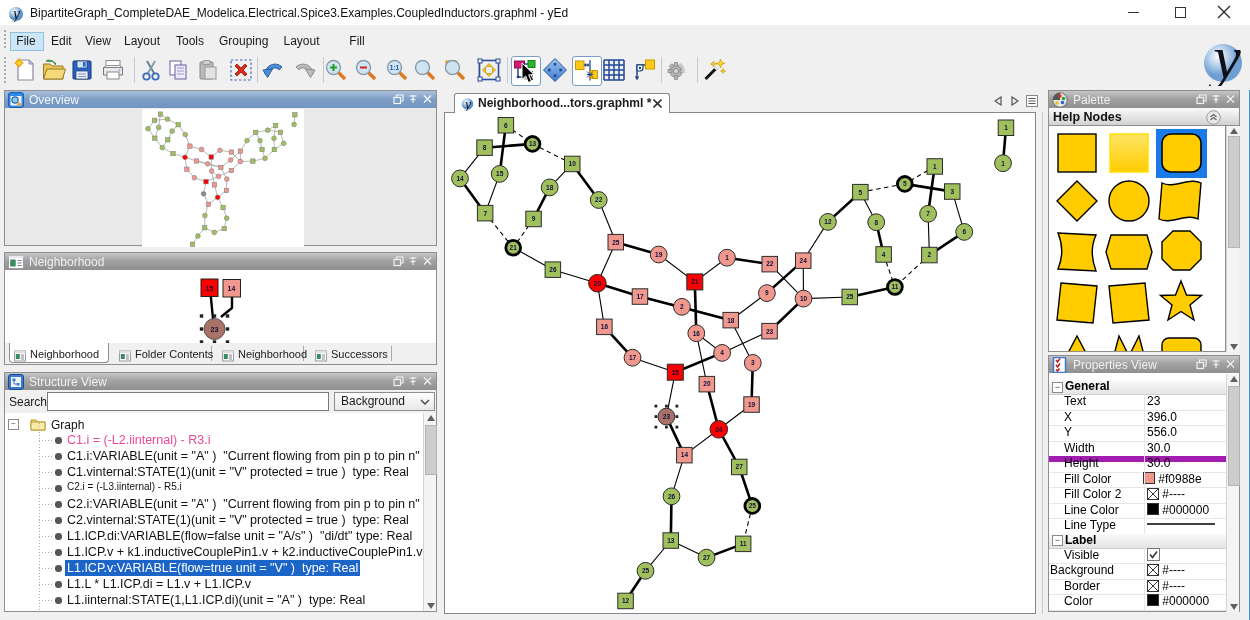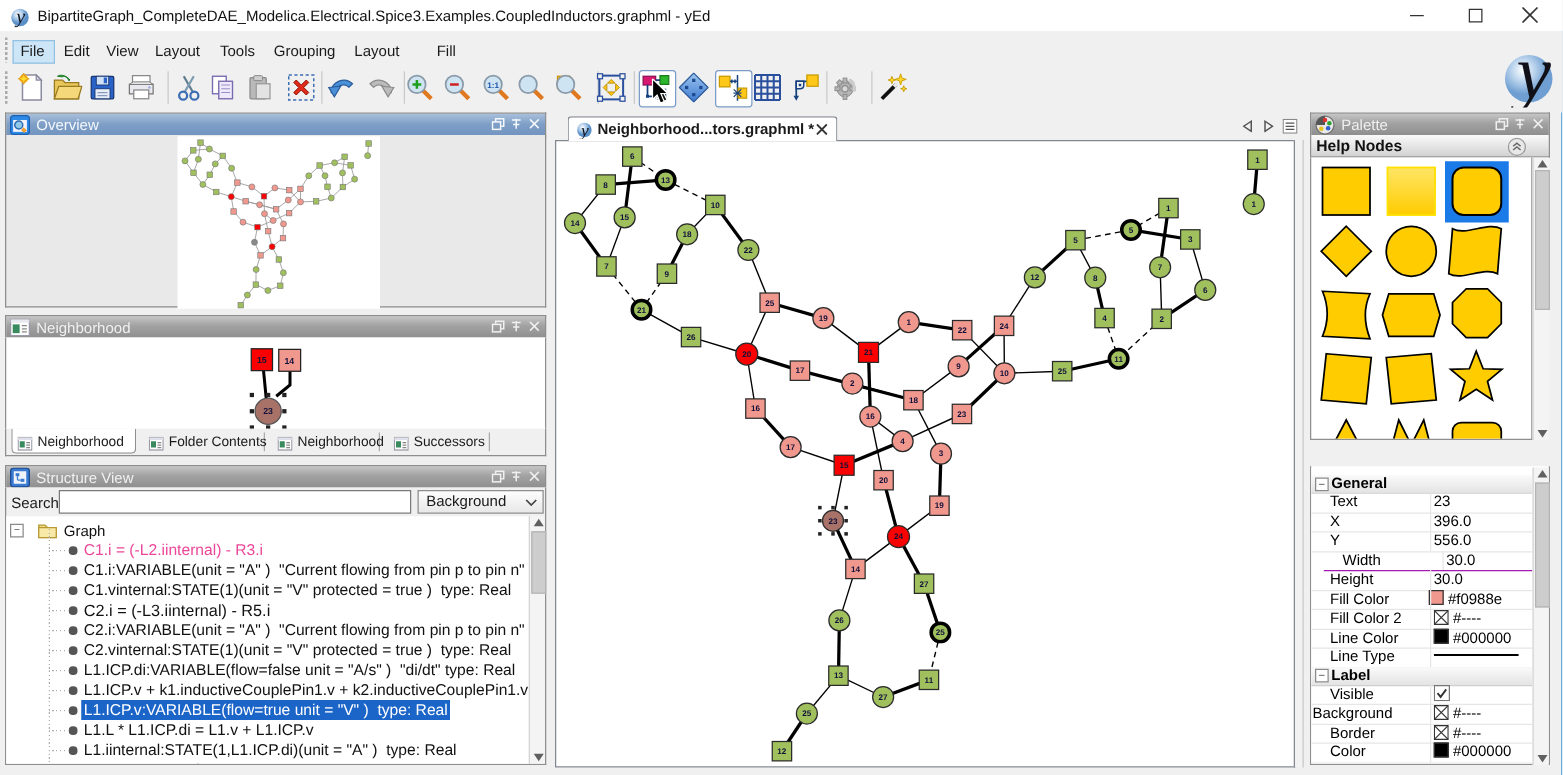--- a/index.html
+++ b/index.html
@@ -509,21 +509,21 @@
         <span style="position:absolute;left:62px;top:1px;font-size:12.5px;color:#111">C1.i:VARIABLE(unit = "A" )&nbsp; "Current flowing from pin p to pin n" type: Rea</span>
       </div>
       <div style="position:absolute;left:0;top:51px;height:16px;white-space:nowrap">
         <div style="position:absolute;left:34px;top:8px;width:14px;height:1px;background:repeating-linear-gradient(90deg,#b0b0b0 0,#b0b0b0 1px,transparent 1px,transparent 3px)"></div>
         <span style="position:absolute;left:50px;top:5px;width:6.5px;height:6.5px;border-radius:50%;background:#555"></span>
         <span style="position:absolute;left:62px;top:1px;font-size:12.5px;color:#111">C1.vinternal:STATE(1)(unit = "V" protected = true )&nbsp; type: Real</span>
       </div>
       <div style="position:absolute;left:0;top:67px;height:16px;white-space:nowrap">
         <div style="position:absolute;left:34px;top:8px;width:14px;height:1px;background:repeating-linear-gradient(90deg,#b0b0b0 0,#b0b0b0 1px,transparent 1px,transparent 3px)"></div>
         <span style="position:absolute;left:50px;top:5px;width:6.5px;height:6.5px;border-radius:50%;background:#555"></span>
-        <span style="position:absolute;left:62px;top:1px;font-size:13px;color:#111">C2.i = (-L3.iinternal) - R5.i</span>
+        <span style="position:absolute;left:62px;top:1px;font-size:10px;color:#111">C2.i = (-L3.iinternal) - R5.i</span>
       </div>
       <div style="position:absolute;left:0;top:83px;height:16px;white-space:nowrap">
         <div style="position:absolute;left:34px;top:8px;width:14px;height:1px;background:repeating-linear-gradient(90deg,#b0b0b0 0,#b0b0b0 1px,transparent 1px,transparent 3px)"></div>
         <span style="position:absolute;left:50px;top:5px;width:6.5px;height:6.5px;border-radius:50%;background:#555"></span>
         <span style="position:absolute;left:62px;top:1px;font-size:12.5px;color:#111">C2.i:VARIABLE(unit = "A" )&nbsp; "Current flowing from pin p to pin n" type: Rea</span>
       </div>
       <div style="position:absolute;left:0;top:99px;height:16px;white-space:nowrap">
         <div style="position:absolute;left:34px;top:8px;width:14px;height:1px;background:repeating-linear-gradient(90deg,#b0b0b0 0,#b0b0b0 1px,transparent 1px,transparent 3px)"></div>
         <span style="position:absolute;left:50px;top:5px;width:6.5px;height:6.5px;border-radius:50%;background:#555"></span>
         <span style="position:absolute;left:62px;top:1px;font-size:12.5px;color:#111">C2.vinternal:STATE(1)(unit = "V" protected = true )&nbsp; type: Real</span>
@@ -839,20 +839,40 @@
         <path d="M132 155 L137.5 169 L152.5 169.5 L141 179 L145 194 L132 185.5 L119 194 L123 179 L111.5 169.5 L126.5 169 Z" fill="#ffcc00" stroke="#000" stroke-width="1.4"></path>
         <polygon points="28,210 48,248 8,248" fill="#ffcc00" stroke="#000" stroke-width="1.4"></polygon>
         <path d="M70 210 L80 230 L90 210 L100 248 L60 248 Z" fill="#ffcc00" stroke="#000" stroke-width="1.4"></path>
         <rect x="113" y="212" width="39" height="36" rx="7" fill="#ffcc00" stroke="#000" stroke-width="1.4"></rect>
       </svg></div>
     <div style="position:absolute;left:1226px;top:126px;width:13px;height:226px;background:#f4f4f4;border-left:1px solid #d4d4d4;box-sizing:border-box">
       <div style="position:absolute;left:2.5px;top:2px;width:0;height:0;border-left:4px solid transparent;border-right:4px solid transparent;border-bottom:6px solid #606060"></div>
       <div style="position:absolute;left:2.5px;bottom:2px;width:0;height:0;border-left:4px solid transparent;border-right:4px solid transparent;border-top:6px solid #606060"></div>
       <div style="position:absolute;left:1px;top:10px;width:10px;height:110px;background:#cdcdcd;border:1px solid #b4b4b4"></div>
     </div>
+    <div style="position:absolute;left:1048px;top:355px;width:192px;height:18px;background:linear-gradient(#c6c6c6,#a2a2a2 45%,#8f8f8f);border:1px solid #8e8e8e;border-bottom:none;box-sizing:border-box">
+      <span style="position:absolute;left:3px;top:1px"><svg width="16" height="16">
+          <rect x="1.5" y="0.5" width="12" height="15" fill="#fff" stroke="#3a7ad0" stroke-width="1.5"></rect>
+          <path d="M4 3 L5.5 5 L8 1.5" stroke="#c02020" stroke-width="1.6" fill="none"></path>
+          <path d="M4 8 L5.5 10 L8 6.5" stroke="#c02020" stroke-width="1.6" fill="none"></path>
+          <path d="M4 12.5 L5.5 14 L7.5 11.5" stroke="#c02020" stroke-width="1.6" fill="none"></path>
+        </svg></span>
+      <span style="position:absolute;left:24px;top:2px;font-size:12px;color:#f0f0f0">Properties View</span>
+      <svg width="40" height="12" style="position:absolute;right:3px;top:3px">
+        <g stroke="#f0f0f0" fill="none" stroke-width="1.2">
+          <rect x="1" y="3.5" width="6.5" height="6"></rect>
+          <polyline points="3.5,3 3.5,1 10,1 10,7 8,7"></polyline>
+          <line x1="20" y1="1" x2="20" y2="9"></line>
+          <line x1="16.5" y1="2" x2="23.5" y2="2"></line>
+          <line x1="17.5" y1="5.5" x2="22.5" y2="5.5"></line>
+          <line x1="31" y1="1.5" x2="38" y2="8.5"></line>
+          <line x1="38" y1="1.5" x2="31" y2="8.5"></line>
+        </g>
+      </svg>
+    </div>
     <div class="abs" style="left:1048px;top:373px;width:192px;height:239px;background:#fff;border:1px solid #8e8e8e;border-top:none;box-sizing:border-box"></div>
     <div class="abs" style="left:1049px;top:374px;width:177px;height:237px;background:#fff;overflow:hidden;font-size:12px">
       <div style="position:absolute;left:0;top:6px;width:177px;height:14px;background:linear-gradient(#fafafa,#e4e4e4);border-bottom:1px solid #cfcfcf">
         <span style="position:absolute;left:3px;top:1.5px;width:9px;height:9px;border:1px solid #8a8a8a;background:#fff;font-size:9px;line-height:8px;text-align:center;color:#444">−</span>
         <span style="position:absolute;left:16px;top:-1px;font-weight:bold;color:#000">General</span>
       </div>
       <div style="position:absolute;left:0;top:20px;width:177px;height:15.5px;border-bottom:1px solid #e6e6e6">
         <span style="position:absolute;left:15px;top:0px;color:#000">Text</span>
         <span style="position:absolute;left:98px;top:0px;color:#000">23</span>
         <span style="position:absolute;left:95px;top:0;width:1px;height:15.5px;background:#e6e6e6"></span>
@@ -860,21 +880,21 @@
       <div style="position:absolute;left:0;top:35.5px;width:177px;height:15.5px;border-bottom:1px solid #e6e6e6">
         <span style="position:absolute;left:15px;top:0px;color:#000">X</span>
         <span style="position:absolute;left:98px;top:0px;color:#000">396.0</span>
         <span style="position:absolute;left:95px;top:0;width:1px;height:15.5px;background:#e6e6e6"></span>
       </div>
       <div style="position:absolute;left:0;top:51.0px;width:177px;height:15.5px;border-bottom:1px solid #e6e6e6">
         <span style="position:absolute;left:15px;top:0px;color:#000">Y</span>
         <span style="position:absolute;left:98px;top:0px;color:#000">556.0</span>
         <span style="position:absolute;left:95px;top:0;width:1px;height:15.5px;background:#e6e6e6"></span>
       </div>
-      <div style="position:absolute;left:10px;top:66.5px;width:177px;height:15.5px;border-bottom:1px solid #a21caf">
+      <div style="position:absolute;left:0;top:66.5px;width:177px;height:15.5px;border-bottom:6px solid #a21caf">
         <span style="position:absolute;left:15px;top:0px;color:#000">Width</span>
         <span style="position:absolute;left:98px;top:0px;color:#000">30.0</span>
         <span style="position:absolute;left:95px;top:0;width:1px;height:15.5px;background:#e6e6e6"></span>
       </div>
       <div style="position:absolute;left:0;top:82.0px;width:177px;height:15.5px;border-bottom:1px solid #e6e6e6">
         <span style="position:absolute;left:15px;top:0px;color:#000">Height</span>
         <span style="position:absolute;left:98px;top:0px;color:#000">30.0</span>
         <span style="position:absolute;left:95px;top:0;width:1px;height:15.5px;background:#e6e6e6"></span>
       </div>
       <div style="position:absolute;left:0;top:97.5px;width:177px;height:15.5px;border-bottom:1px solid #e6e6e6">

